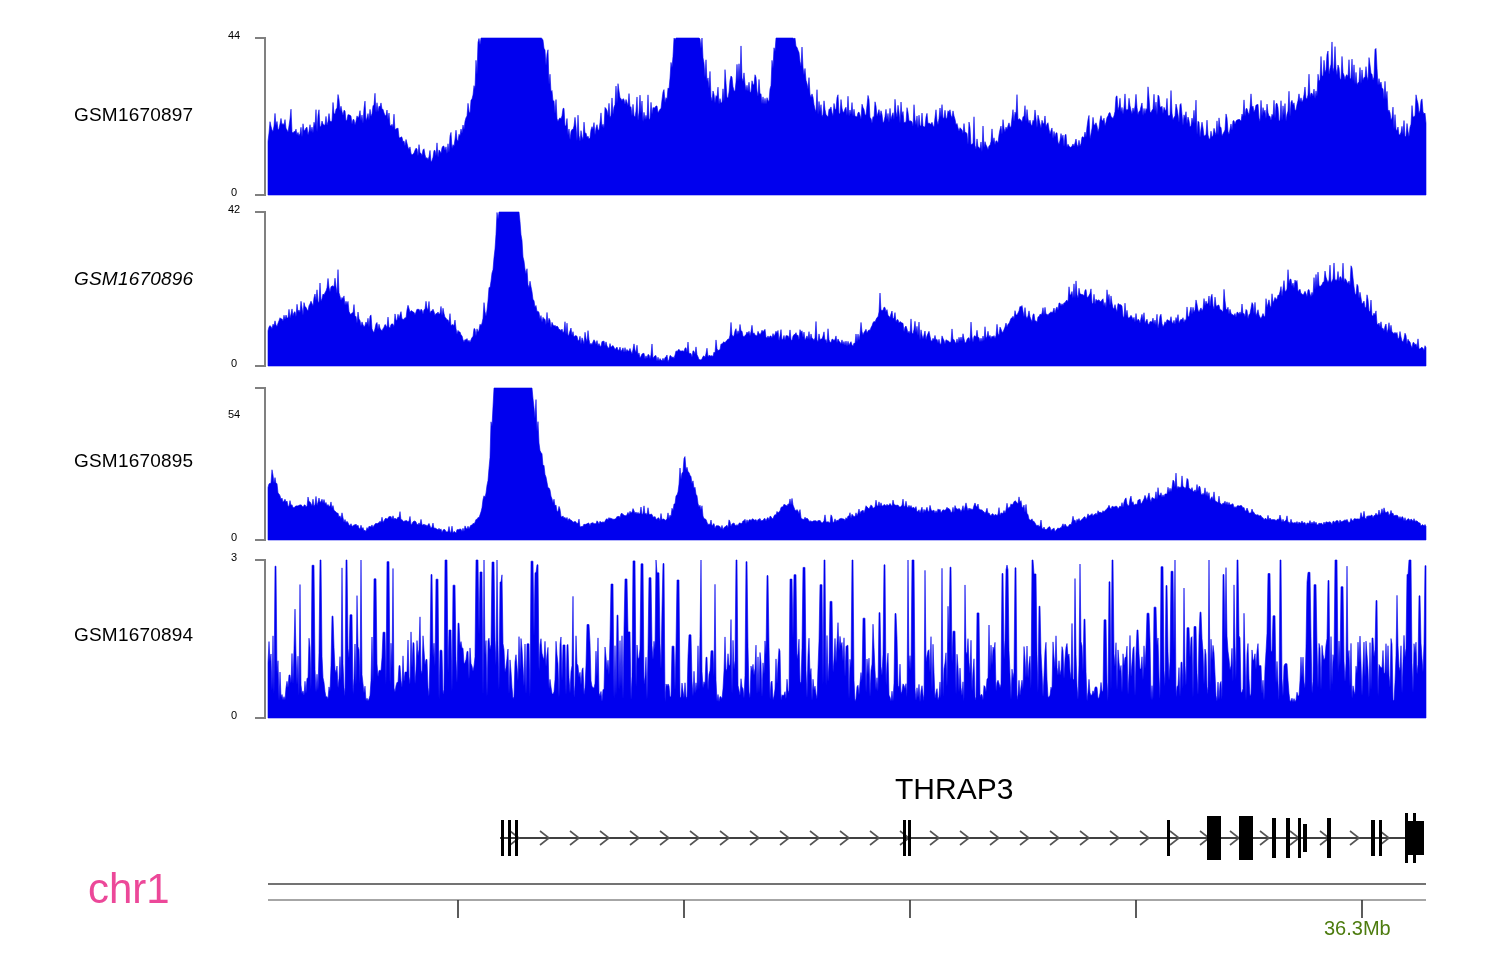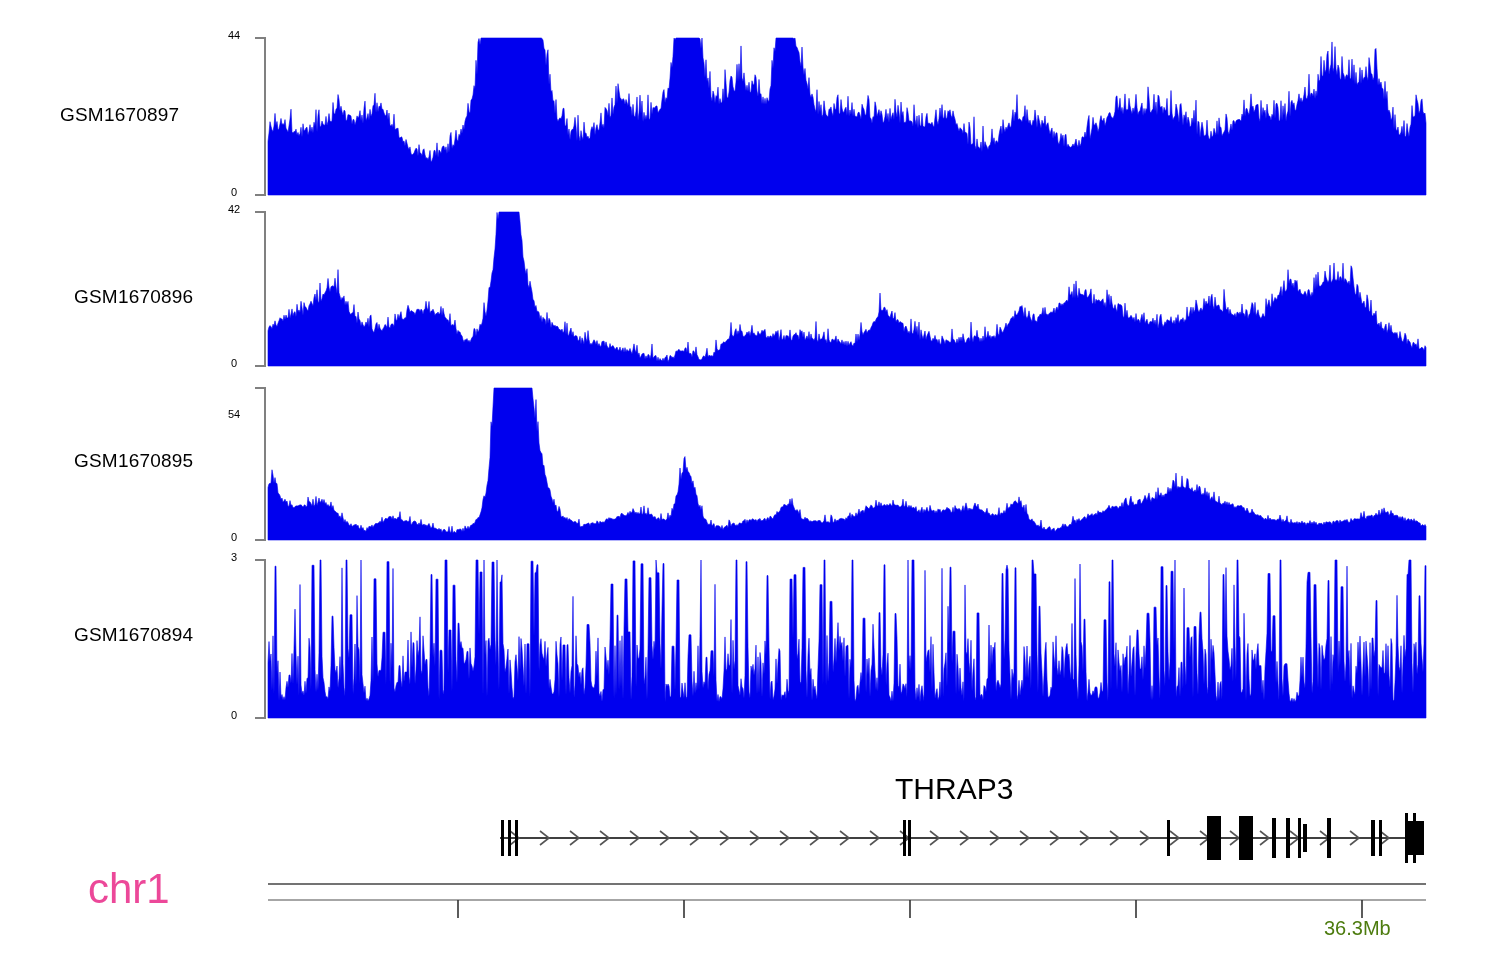--- a/index.html
+++ b/index.html
@@ -44,25 +44,25 @@
     font-size:20px;
     color:#4d7c0f;
     white-space:nowrap;
   }
 </style>
 </head>
 <body>
 
 <div id="stage">
 
-  <div class="track-label" style="left:60px;top:104px;text-align:center;">GSM1670897</div>
+  <div class="track-label" style="left:74px;top:104px;text-align:center;">GSM1670897</div>
   <div class="axis-num" style="left:214px;top:29px;width:40px;">44</div>
   <div class="axis-num" style="left:214px;top:186px;width:40px;">0</div>
 
-  <div class="track-label" style="left:74px;top:286px;">GSM1670896</div>
+  <div class="track-label" style="left:74px;top:268px;font-style:italic;">GSM1670896</div>
   <div class="axis-num" style="left:214px;top:203px;width:40px;">42</div>
   <div class="axis-num" style="left:214px;top:357px;width:40px;">0</div>
 
   <div class="track-label" style="left:74px;top:450px;">GSM1670895</div>
   <div class="axis-num" style="left:214px;top:379px;width:40px;margin-top:29px;">54</div>
   <div class="axis-num" style="left:214px;top:531px;width:40px;">0</div>
 
   <div class="track-label" style="left:74px;top:624px;">GSM1670894</div>
   <div class="axis-num" style="left:214px;top:551px;width:40px;">3</div>
   <div class="axis-num" style="left:214px;top:709px;width:40px;">0</div>

